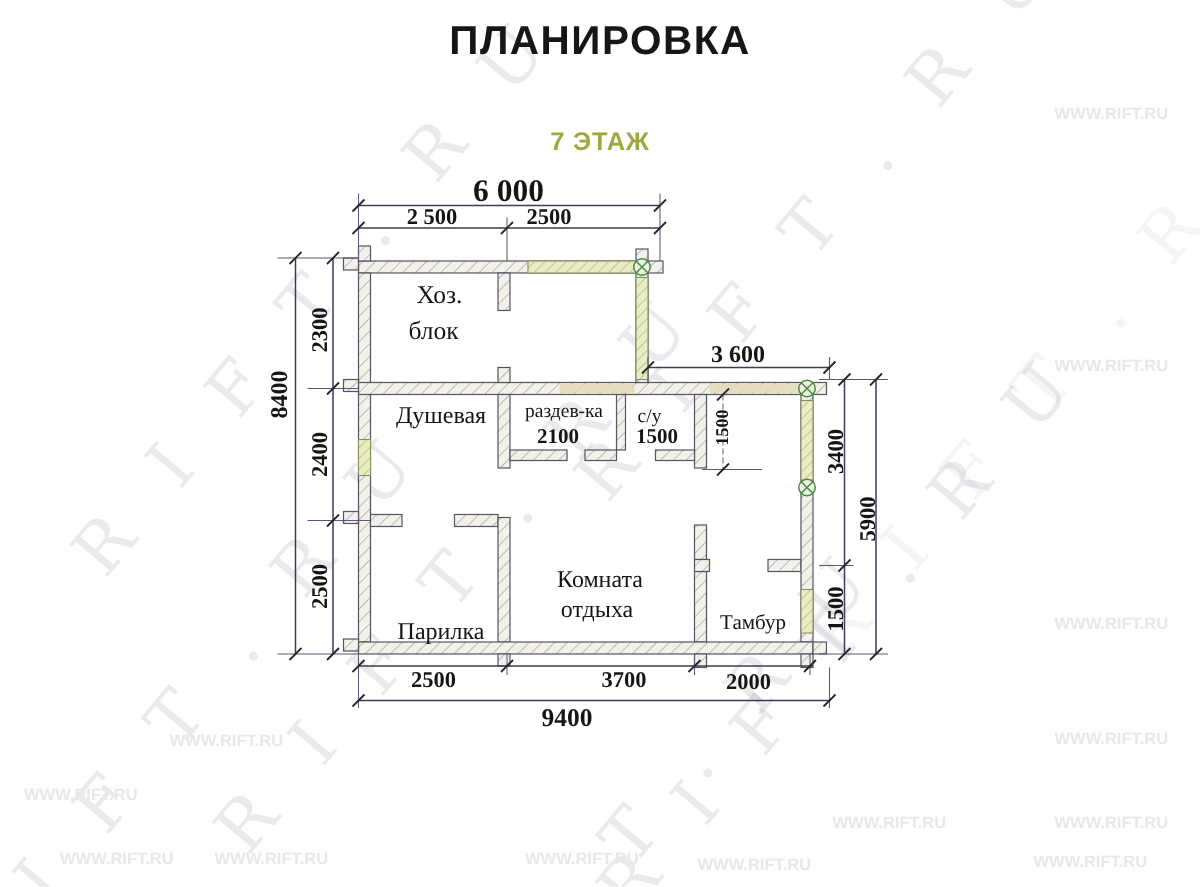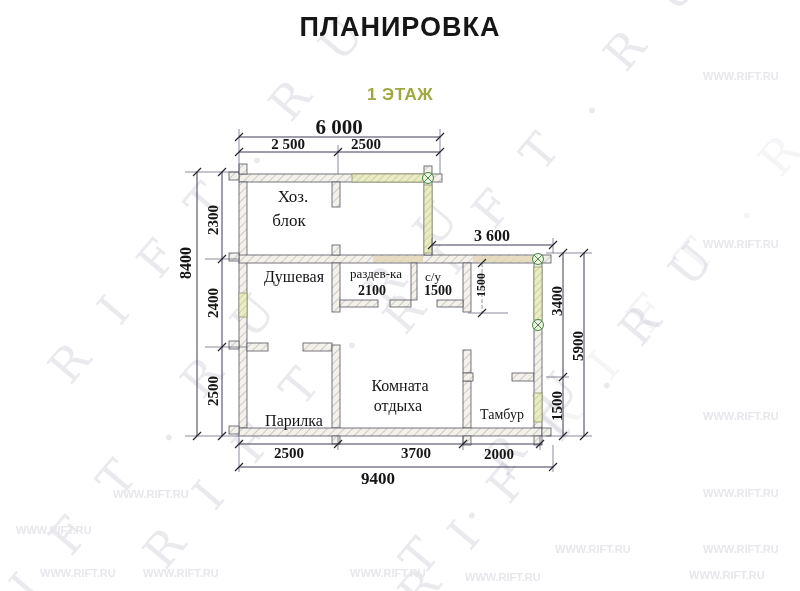--- a/index.html
+++ b/index.html
@@ -49,21 +49,21 @@
   <div class="wm-small" style="left:555px;top:543px">WWW.RIFT.RU</div>
   <div class="wm-small" style="left:113px;top:488px">WWW.RIFT.RU</div>
   <div class="wm-small" style="left:16px;top:524px">WWW.RIFT.RU</div>
   <div class="wm-small" style="left:40px;top:567px">WWW.RIFT.RU</div>
   <div class="wm-small" style="left:143px;top:567px">WWW.RIFT.RU</div>
   <div class="wm-small" style="left:350px;top:567px">WWW.RIFT.RU</div>
   <div class="wm-small" style="left:465px;top:571px">WWW.RIFT.RU</div>
 </div>
 
 <div class="title">ПЛАНИРОВКА</div>
-<div class="subtitle">1 ЭТАЖ</div>
+<div class="subtitle">7 ЭТАЖ</div>
 
 <svg class="plan-svg" width="800" height="591" viewBox="0 0 800 591">
   <defs>
     <pattern id="hatch" width="6" height="6" patternUnits="userSpaceOnUse" patternTransform="rotate(45)">
       <rect width="6" height="6" fill="#f3f1ea"></rect>
       <line x1="0" y1="0" x2="0" y2="6" stroke="#a6a6ab" stroke-width="1"></line>
     </pattern>
     <pattern id="winhatch" width="5" height="5" patternUnits="userSpaceOnUse" patternTransform="rotate(45)">
       <rect width="5" height="5" fill="#e9ecc4"></rect>
       <line x1="0" y1="0" x2="0" y2="5" stroke="#b4ba7c" stroke-width="1"></line>

